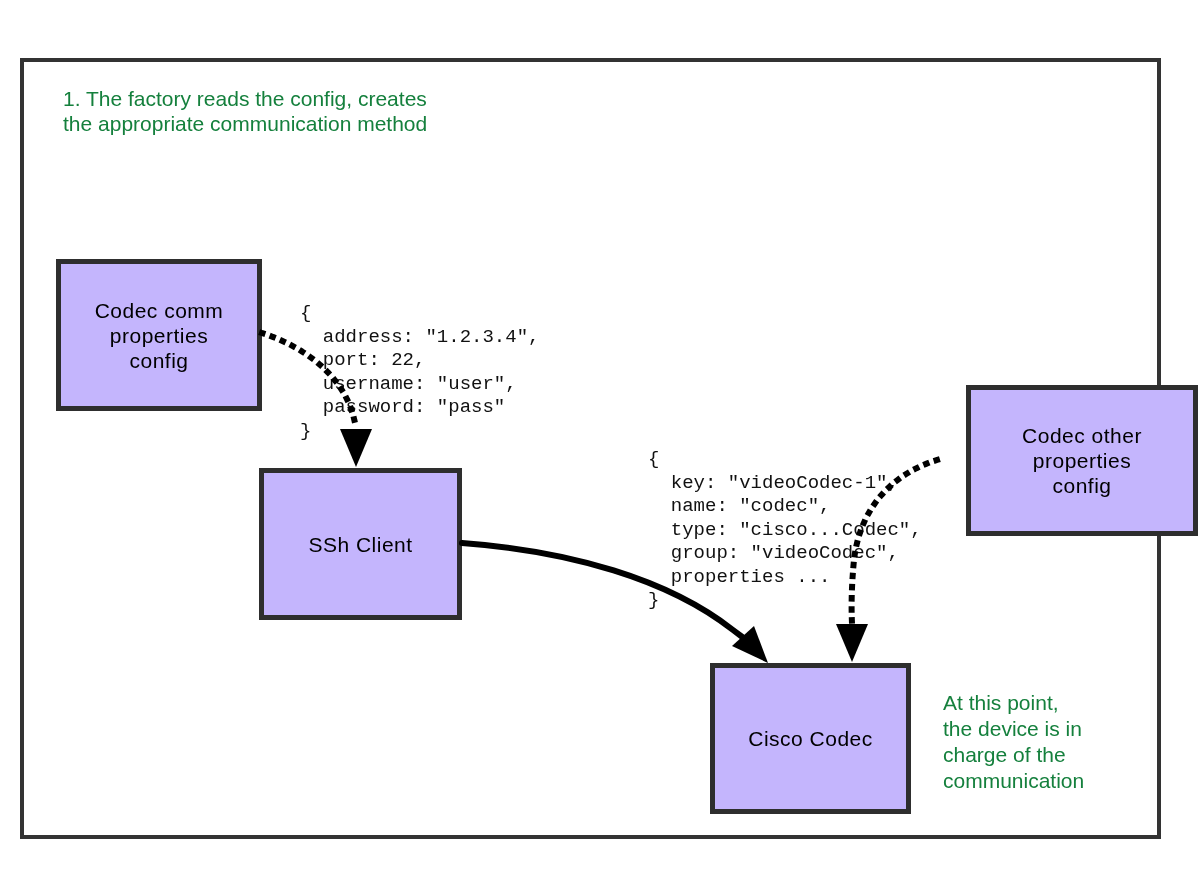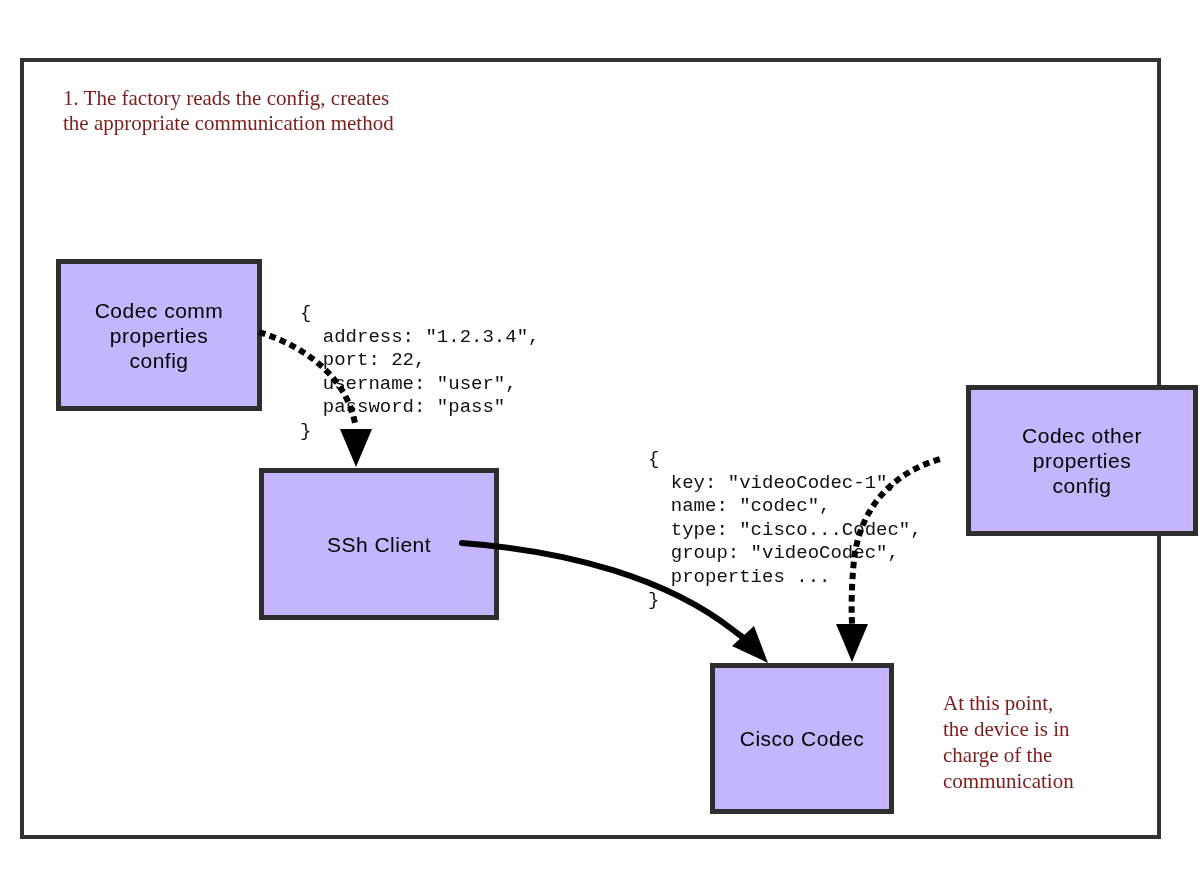--- a/index.html
+++ b/index.html
@@ -28,30 +28,29 @@
     display: flex;
     align-items: center;
     justify-content: center;
     text-align: center;
     font-size: 21px;
     line-height: 25px;
     letter-spacing: 0.5px;
     white-space: pre-line;
   }
   .node-codec-comm  { left: 56px;  top: 259px; width: 206px; height: 152px; }
-  .node-ssh-client  { left: 259px; top: 468px; width: 240px; height: 152px; }
+  .node-ssh-client  { left: 259px; top: 468px; width: 203px; height: 152px; }
   .node-codec-other { left: 966px; top: 385px; width: 232px; height: 151px; }
-  .node-cisco-codec { left: 710px; top: 663px; width: 184px; height: 151px; }
+  .node-cisco-codec { left: 710px; top: 663px; width: 201px; height: 151px; }
   .note {
     position: absolute;
     font-size: 21px;
     line-height: 25px;
     white-space: pre-line;
-    color: #7f1d1d;
-    font-family: Liberation Serif, serif;
+    color: #15803d;
   }
   .note-step1 { left: 63px;  top: 86px;  width: 480px; }
   .note-step2 { left: 667px; top: 97px;  width: 470px; }
   .note-endpoint { left: 943px; top: 690px; width: 230px; line-height: 26px; }
   .code {
     position: absolute;
     margin: 0;
     font-family: "Liberation Mono", monospace;
     font-size: 19px;
     line-height: 23.5px;

